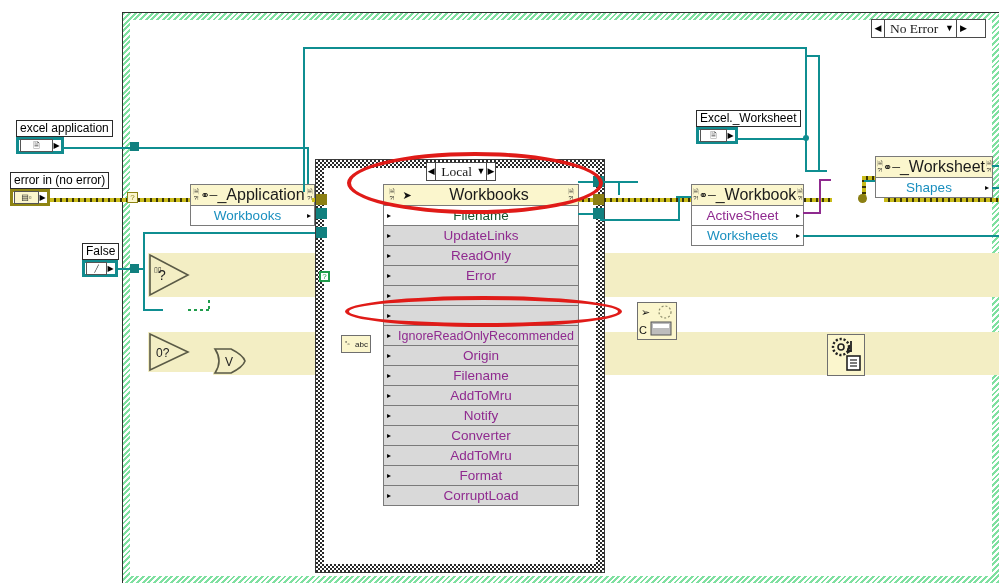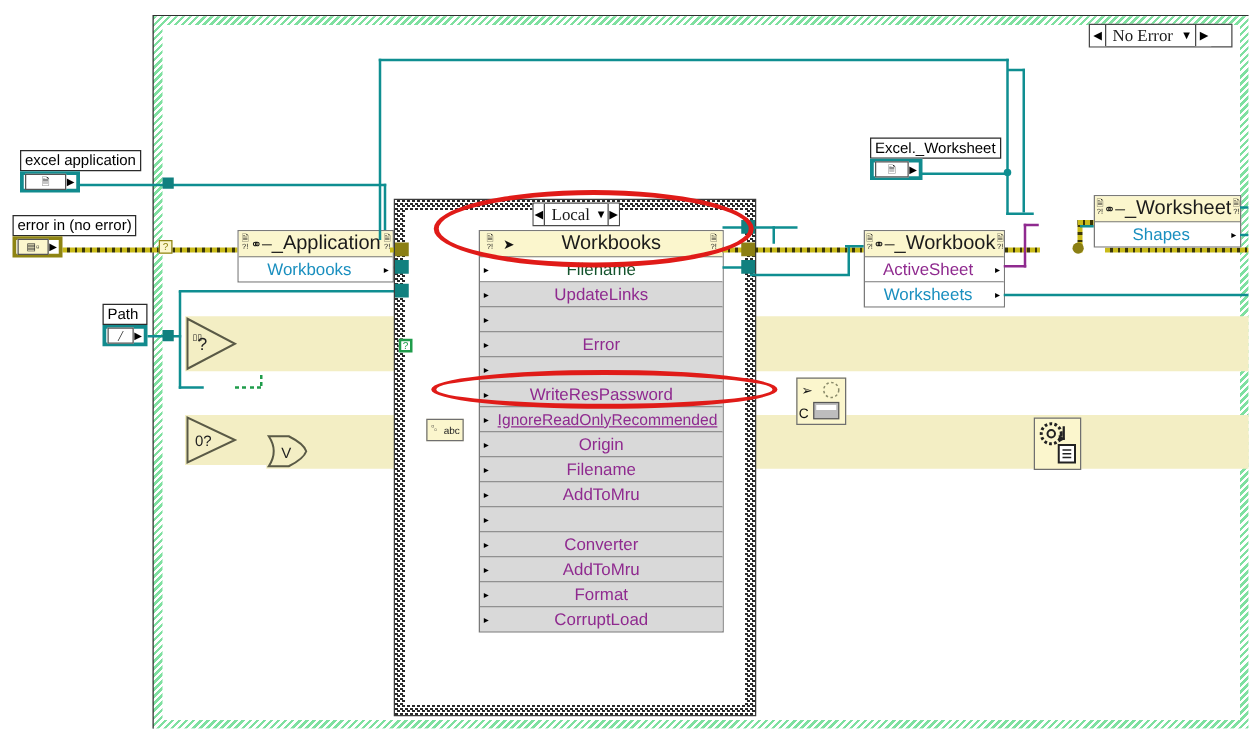--- a/index.html
+++ b/index.html
@@ -307,21 +307,21 @@
 
   <div class="abs" style="left:10px; top:172px;">
     <div class="ctrl-label">error in (no error)</div>
     <div class="term err" style="width:40px;">
       <div class="term-glyph" style="background:#fbf6cd;">▤▫</div>
       <div class="term-arrow">▶</div>
     </div>
   </div>
 
   <div class="abs" style="left:82px; top:243px;">
-    <div class="ctrl-label">Path</div>
+    <div class="ctrl-label">False</div>
     <div class="term" style="width:36px;">
       <div class="term-glyph" style="font-size:7px;">╱</div>
       <div class="term-arrow">▶</div>
     </div>
   </div>
 
   <div class="abs junc sq" style="left:130px; top:142px;"></div>
   <div class="abs junc sq" style="left:130px; top:264px;"></div>
   <div class="abs tunnel q" style="left:127px; top:192px;">?</div>
 
@@ -415,57 +415,58 @@
       <div class="rt">Filename</div>
       <div class="tri"></div>
     </div>
     <div class="node-row param">
       <div class="tri">▸</div>
       <div class="rt">UpdateLinks</div>
       <div class="tri"></div>
     </div>
     <div class="node-row param">
       <div class="tri">▸</div>
+      <div class="rt">ReadOnly</div>
       <div class="tri"></div>
     </div>
     <div class="node-row param">
       <div class="tri">▸</div>
       <div class="rt">Error</div>
       <div class="tri"></div>
     </div>
     <div class="node-row param">
       <div class="tri">▸</div>
       <div class="tri"></div>
     </div>
     <div class="node-row param">
       <div class="tri">▸</div>
-      <div class="rt">WriteResPassword</div>
-      <div class="tri"></div>
-    </div>
-    <div class="node-row param">
-      <div class="tri">▸</div>
-      <div class="rt" style="font-size:12.5px;text-decoration:underline;">IgnoreReadOnlyRecommended</div>
+      <div class="tri"></div>
+    </div>
+    <div class="node-row param">
+      <div class="tri">▸</div>
+      <div class="rt" style="font-size:12.5px;">IgnoreReadOnlyRecommended</div>
     </div>
     <div class="node-row param">
       <div class="tri">▸</div>
       <div class="rt">Origin</div>
       <div class="tri"></div>
     </div>
     <div class="node-row param">
       <div class="tri">▸</div>
       <div class="rt">Filename</div>
       <div class="tri"></div>
     </div>
     <div class="node-row param">
       <div class="tri">▸</div>
       <div class="rt">AddToMru</div>
       <div class="tri"></div>
     </div>
     <div class="node-row param">
       <div class="tri">▸</div>
+      <div class="rt">Notify</div>
       <div class="tri"></div>
     </div>
     <div class="node-row param">
       <div class="tri">▸</div>
       <div class="rt">Converter</div>
       <div class="tri"></div>
     </div>
     <div class="node-row param">
       <div class="tri">▸</div>
       <div class="rt">AddToMru</div>

